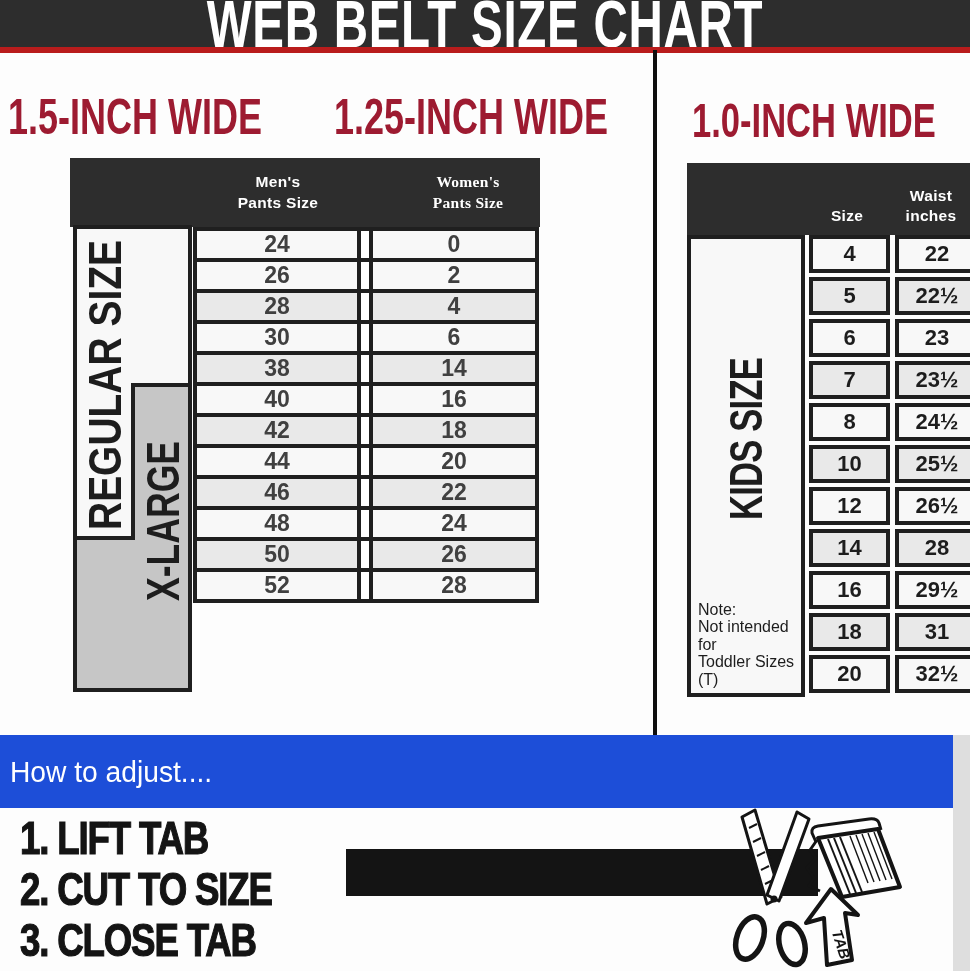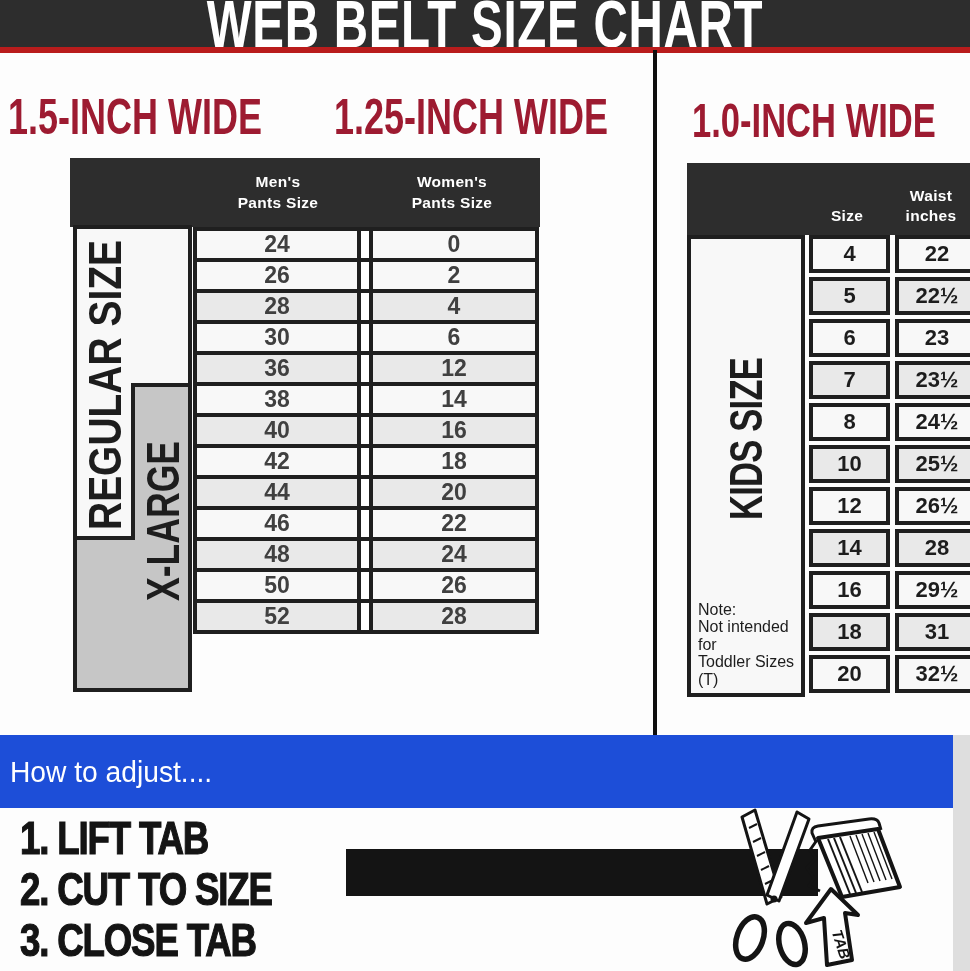--- a/index.html
+++ b/index.html
@@ -22,21 +22,21 @@
 
   
   .vdivider{position:absolute;left:653px;top:50px;width:4px;height:687px;background:#0e0e0e;}
 
   
   .adult{position:absolute;left:70px;top:158px;width:470px;height:502px;}
   .adult-header{position:absolute;left:0;top:0;width:470px;height:69px;background:#2d2d2d;}
   .col-head{position:absolute;top:13px;width:220px;text-align:center;color:#fff;
             font-size:15.5px;font-weight:600;line-height:21px;letter-spacing:0.3px;}
   .ch-men{left:98px;}
-  .ch-women{left:272px;}
+  .ch-women{left:288px;font-family:Liberation Serif, serif;}
   .adult-labels{position:absolute;left:1px;top:67px;}
   .adult-rows{position:absolute;left:123px;top:69px;}
   table.sizes{border-collapse:collapse;table-layout:fixed;}
   table.sizes td{border:4px solid #1f1f1f;height:26.9px;padding:0;text-align:center;
                  font-size:23px;font-weight:700;color:#404040;background:#f8f8f8;}
   table.sizes td.spacer{width:8px;background:#fff;}
   table.sizes td.mcell{width:160px;}
   table.sizes td.wcell{width:162px;}
   table.sizes tr:nth-child(2n+3) td.mcell,
   table.sizes tr:nth-child(2n+3) td.wcell{background:#e9e9e9;}
@@ -127,25 +127,20 @@
               <td class="mcell">28</td>
               <td class="spacer"></td>
               <td class="wcell">4</td>
             </tr>
             <tr>
               <td class="mcell">30</td>
               <td class="spacer"></td>
               <td class="wcell">6</td>
             </tr>
             <tr>
-              <td class="mcell">36</td>
-              <td class="spacer"></td>
-              <td class="wcell">12</td>
-            </tr>
-            <tr>
               <td class="mcell">38</td>
               <td class="spacer"></td>
               <td class="wcell">14</td>
             </tr>
             <tr>
               <td class="mcell">40</td>
               <td class="spacer"></td>
               <td class="wcell">16</td>
             </tr>
             <tr>

